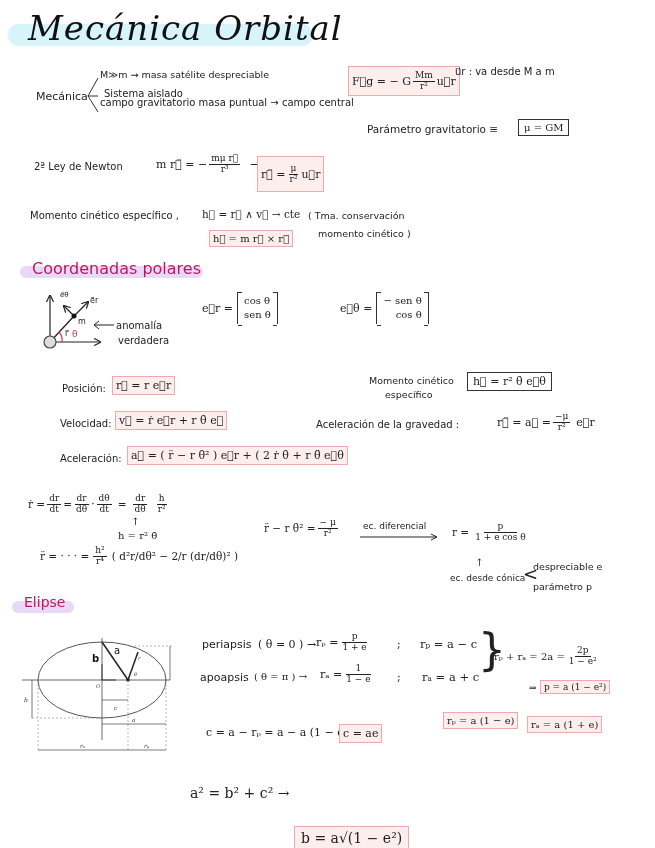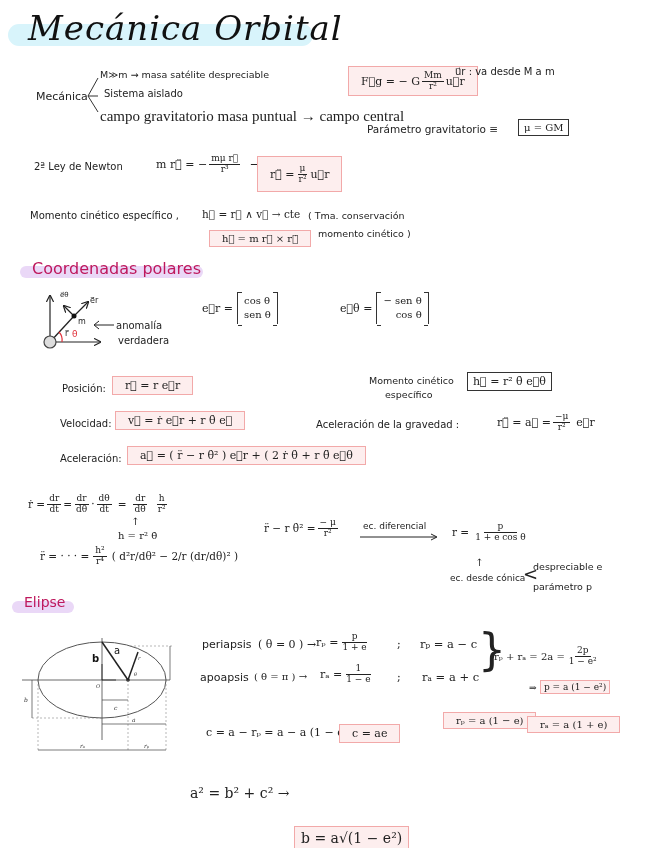--- a/index.html
+++ b/index.html
@@ -1,21 +1,21 @@
 <!DOCTYPE html>
 <html><head>
 <meta charset="utf-8">
 <style>
   * { box-sizing: border-box; margin: 0; padding: 0; }
   html, body { width: 655px; height: 848px; background: #ffffff; overflow: hidden; }
   body { position: relative; font-family: "DejaVu Sans", sans-serif; color: #1a1a1a; }
   .abs { position: absolute; white-space: nowrap; }
   .hand { font-family: "DejaVu Sans", sans-serif; font-size: 10.5px; color: #222; }
   .math { font-family: "DejaVu Serif", serif; font-size: 11px; color: #222; }
-  .pink-box { background: #fdeeee; border: 1.5px solid #f2a9a9; padding: 2px 12px; }
+  .pink-box { background: #fdeeee; border: 1.5px solid #f2a9a9; padding: 2px 3px; }
   .black-box { border: 1.5px solid #333; padding: 2px 5px; background: #fff; }
   .title-hl { position: absolute; left: 8px; top: 24px; width: 305px; height: 22px; background: #d8f4fb; border-radius: 11px; }
   .title { position: absolute; left: 28px; top: 8px; font-family: "DejaVu Serif", serif; font-style: italic; font-size: 34px; color: #111; letter-spacing: 1px; }
   .sec-hl { position: absolute; height: 12px; background: #ead8f7; border-radius: 6px; }
   .sec-title { position: absolute; font-family: "DejaVu Sans", sans-serif; font-size: 16px; color: #be185d; }
   .frac { display: inline-flex; flex-direction: column; align-items: center; vertical-align: middle; line-height: 1.1; margin: 0 2px; }
   .frac .num { border-bottom: 1px solid #222; padding: 0 2px; font-size: 9px; }
   .frac .den { font-size: 9px; padding: 0 2px; }
   .bracket { display: inline-flex; flex-direction: column; border-left: 1.5px solid #333; border-right: 1.5px solid #333; padding: 2px 6px; vertical-align: middle; line-height: 1.4; font-size: 10px; position: relative; }
   .bracket::before, .bracket::after { content: ""; position: absolute; left: 0; width: 4px; height: 100%; top: 0; border-top: 1.5px solid #333; border-bottom: 1.5px solid #333; }
@@ -29,21 +29,21 @@
 <div class="title">Mecánica Orbital</div>
 
 <div class="abs hand" style="left:36px; top:90px; font-size:11px;">Mecánica</div>
 <svg class="abs" style="left:86px; top:72px;" width="16" height="48">
   <line x1="2" y1="24" x2="12" y2="6" stroke="#333" stroke-width="1"></line>
   <line x1="2" y1="24" x2="12" y2="24" stroke="#333" stroke-width="1"></line>
   <line x1="2" y1="24" x2="12" y2="40" stroke="#333" stroke-width="1"></line>
 </svg>
 <div class="abs hand" style="left:100px; top:69px; font-size:9.5px;">M≫m → masa satélite despreciable</div>
 <div class="abs hand" style="left:104px; top:88px; font-size:10px;">Sistema aislado</div>
-<div class="abs hand" style="left:100px; top:108px; font-size:15px;font-family:Liberation Serif, serif;">campo gravitatorio masa puntual → campo central</div>
+<div class="abs hand" style="left:100px; top:97px; font-size:10px;">campo gravitatorio masa puntual → campo central</div>
 
 <div class="abs math pink-box" style="left:348px; top:66px; height:30px; display:flex; align-items:center;">
   <span>F⃗g = − G</span>
   <span class="frac">
     <span class="num">Mm</span>
     <span class="den">r²</span>
   </span>
   <span>u⃗r</span>
 </div>
 <div class="abs hand" style="left:455px; top:66px; font-size:10px;">u⃗r : va desde M a m</div>

